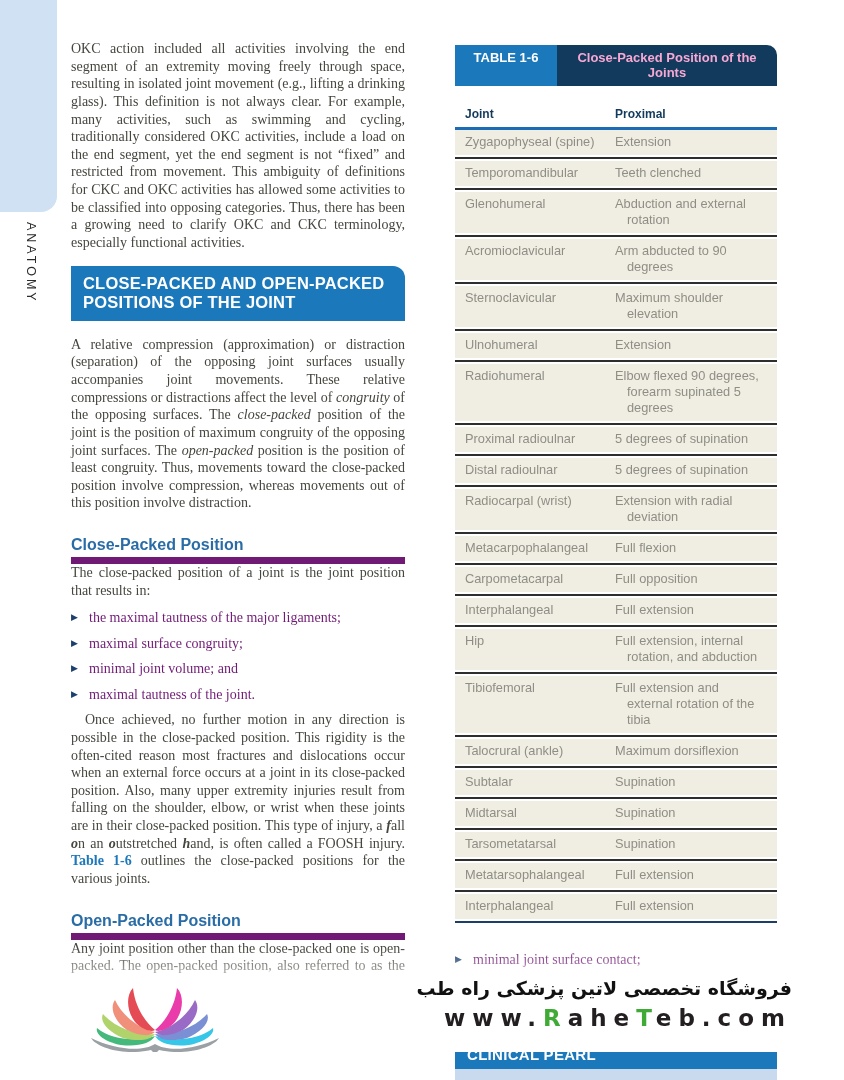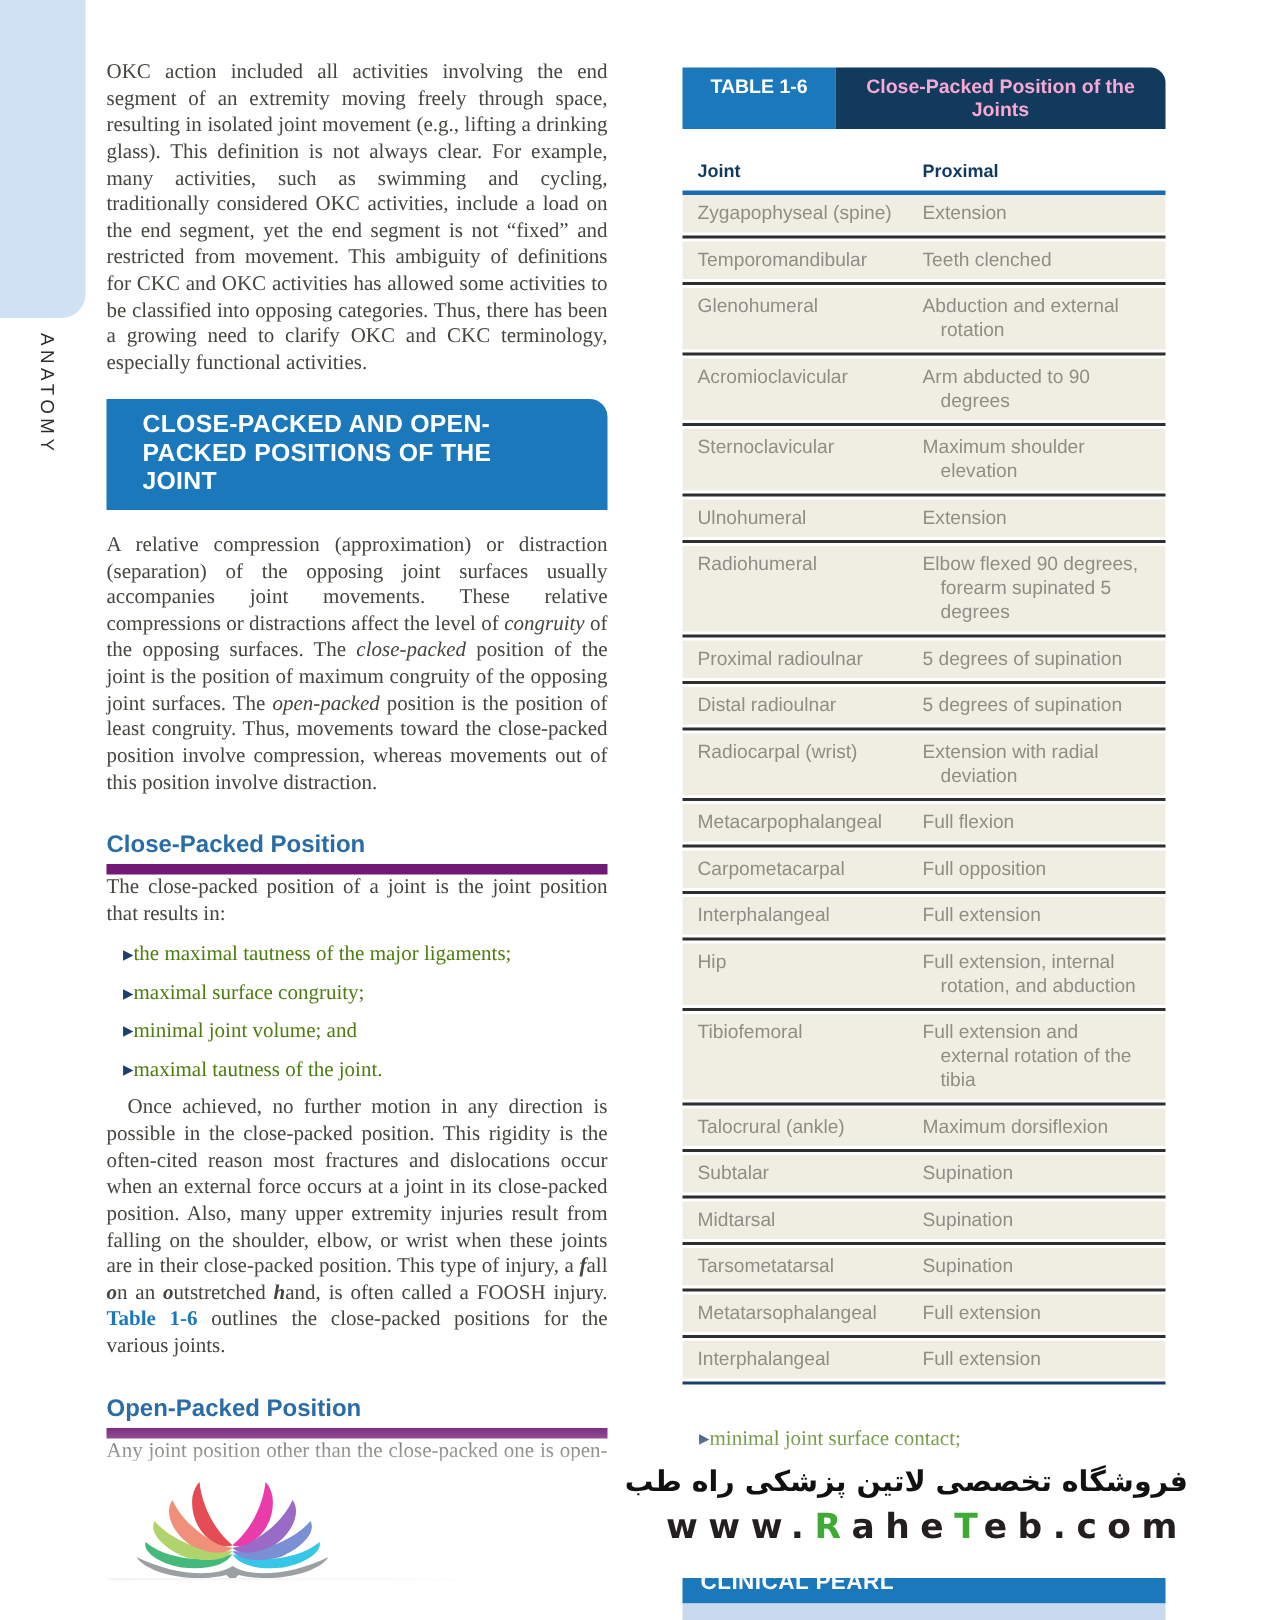--- a/index.html
+++ b/index.html
@@ -9,27 +9,27 @@
   .chapter-tab{position:absolute;left:0;top:0;width:57px;height:212px;background:#cfe1f3;
                border-radius:0 0 16px 0;}
   .anatomy{position:absolute;left:24px;top:222px;writing-mode:vertical-rl;text-orientation:mixed;
            font-family:"Liberation Sans",sans-serif;font-size:12.5px;letter-spacing:3px;color:#2b2b2b;}
   
   .col-left{position:absolute;left:71px;top:40px;width:334px;}
   .col-right{position:absolute;left:455px;top:45px;width:322px;}
   p.body{margin:0;font-size:14px;line-height:1.26;text-align:justify;color:#46463f;}
   p.indent{text-indent:14px;}
   .banner{margin-top:14px;background:#1b78bb;color:#ffffff;font-family:"Liberation Sans",sans-serif;
-          font-weight:bold;font-size:16.5px;line-height:1.16;padding:8px 24px 9px;border-radius:0 12px 0 0;
+          font-weight:bold;font-size:16.5px;line-height:1.16;padding:8px 12px 9px;border-radius:0 12px 0 0;
           letter-spacing:.2px;}
   .subhead{margin:24px 0 0;font-family:"Liberation Sans",sans-serif;font-weight:bold;font-size:16px;
            color:#2a6da6;border-bottom:7px solid #701a75;padding-bottom:3px;}
   .lead{margin-top:10px;}
   ul.blist{list-style:none;margin:10px 0 0;padding:0;}
-  ul.blist li{display:flex;margin:0 0 8px;font-size:14px;line-height:1.25;color:#4d7c0f;text-align:right;}
+  ul.blist li{display:flex;margin:0 0 8px;font-size:14px;line-height:1.25;color:#701a75;}
   .arrow{flex:none;width:18px;color:#1c3f6e;font-size:9px;line-height:17px;}
   .arrow::before{content:"\25B6";}
   .tlink{color:#1b78bb;font-weight:bold;}
   .fo{font-style:italic;font-weight:bold;}
   .smudge{height:11px;margin-top:12px;width:85%;border-radius:3px;filter:blur(1.5px);
           background:linear-gradient(90deg,rgba(110,110,110,.25),rgba(110,110,110,.12) 55%,transparent);}
   
   .tbl{font-family:"Liberation Sans",sans-serif;}
   .tbl-bar{display:flex;}
   .tbl-label{flex:none;width:102px;background:#1b78bb;color:#fff;font-weight:bold;font-size:13px;

